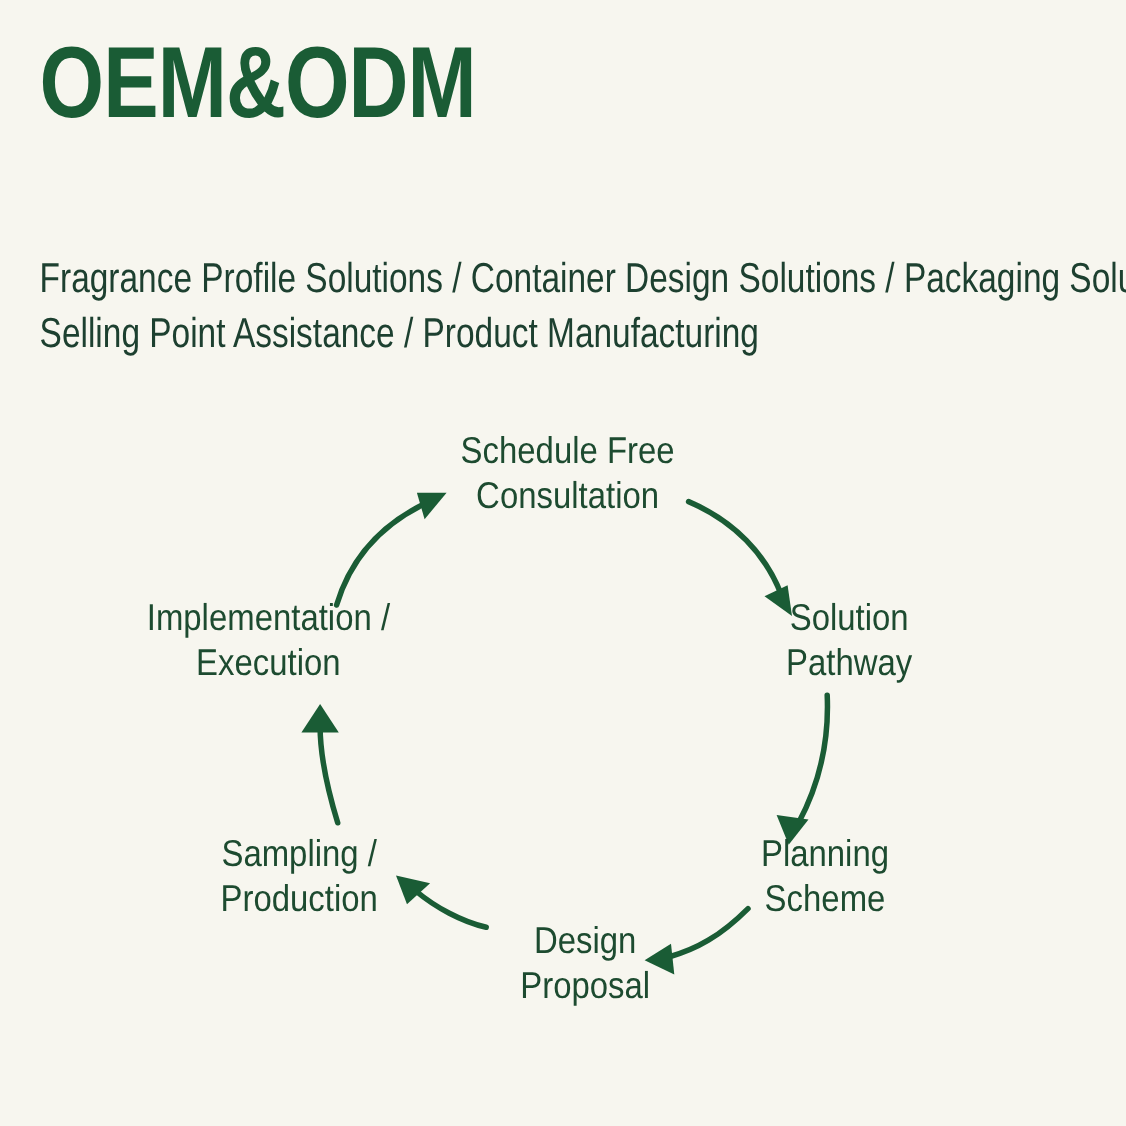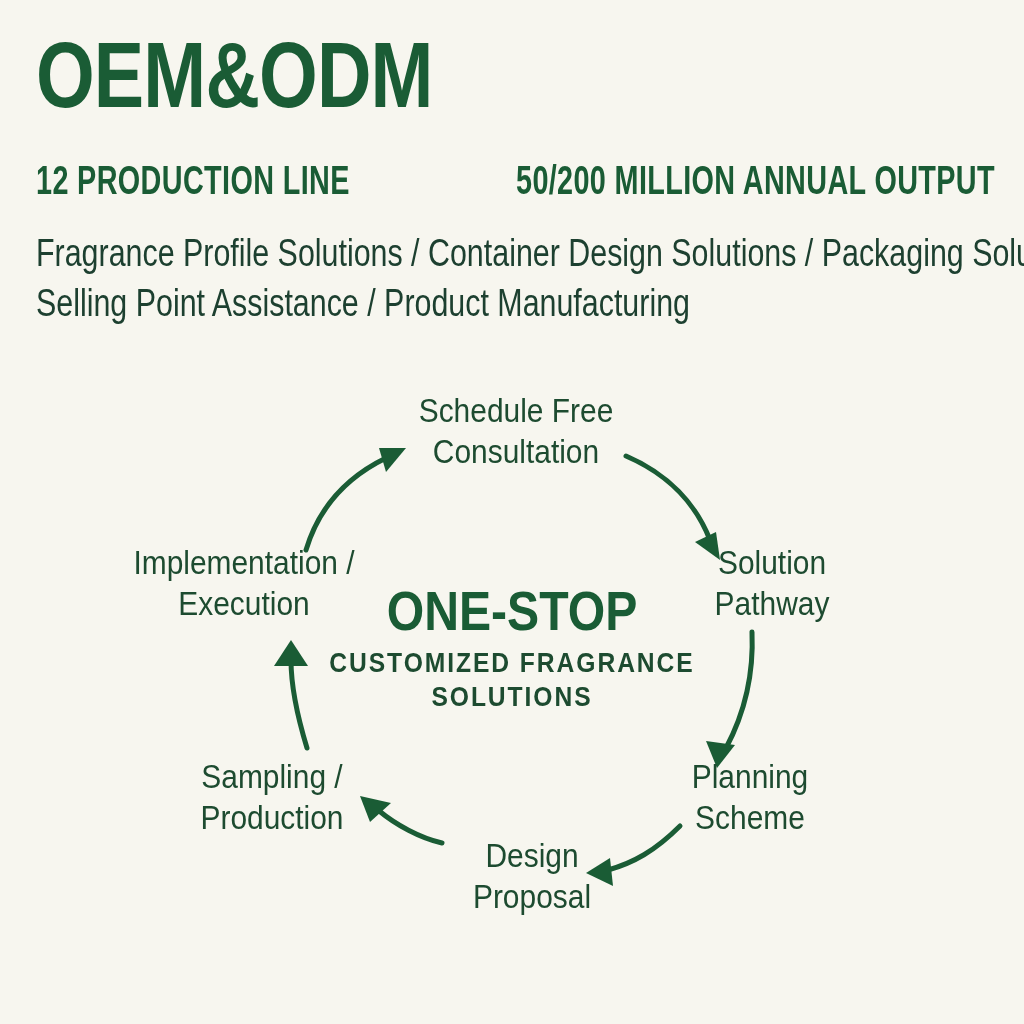--- a/index.html
+++ b/index.html
@@ -150,24 +150,20 @@
 </style>
 </head>
 <body>
 
 <div id="root">
 
   <div class="header">
 
     <div class="brand-title">OEM&amp;ODM</div>
 
-    <div class="stat-row">
-      <div class="stat stat-1">12 PRODUCTION LINE</div>
-      <div class="stat stat-2">50/200 MILLION ANNUAL OUTPUT</div>
-    </div>
 
     <div class="desc-list">
       <div class="desc-line">Fragrance Profile Solutions / Container Design Solutions / Packaging Solutions</div>
       <div class="desc-line">Selling Point Assistance / Product Manufacturing</div>
     </div>
   </div>
 
   <div class="cycle">
 
     <svg class="cycle-svg" viewBox="0 0 1024 600" xmlns="http://www.w3.org/2000/svg">
@@ -214,20 +210,15 @@
 
     <div class="node-label node-design">Design
 Proposal</div>
 
     <div class="node-label node-sampling">Sampling /
 Production</div>
 
     <div class="node-label node-implementation">Implementation /
 Execution</div>
 
-    <div class="center">
-      <div class="center-main">ONE-STOP</div>
-      <div class="center-sub">CUSTOMIZED FRAGRANCE
-SOLUTIONS</div>
-    </div>
 
   </div>
 </div>
 
 </body></html>

